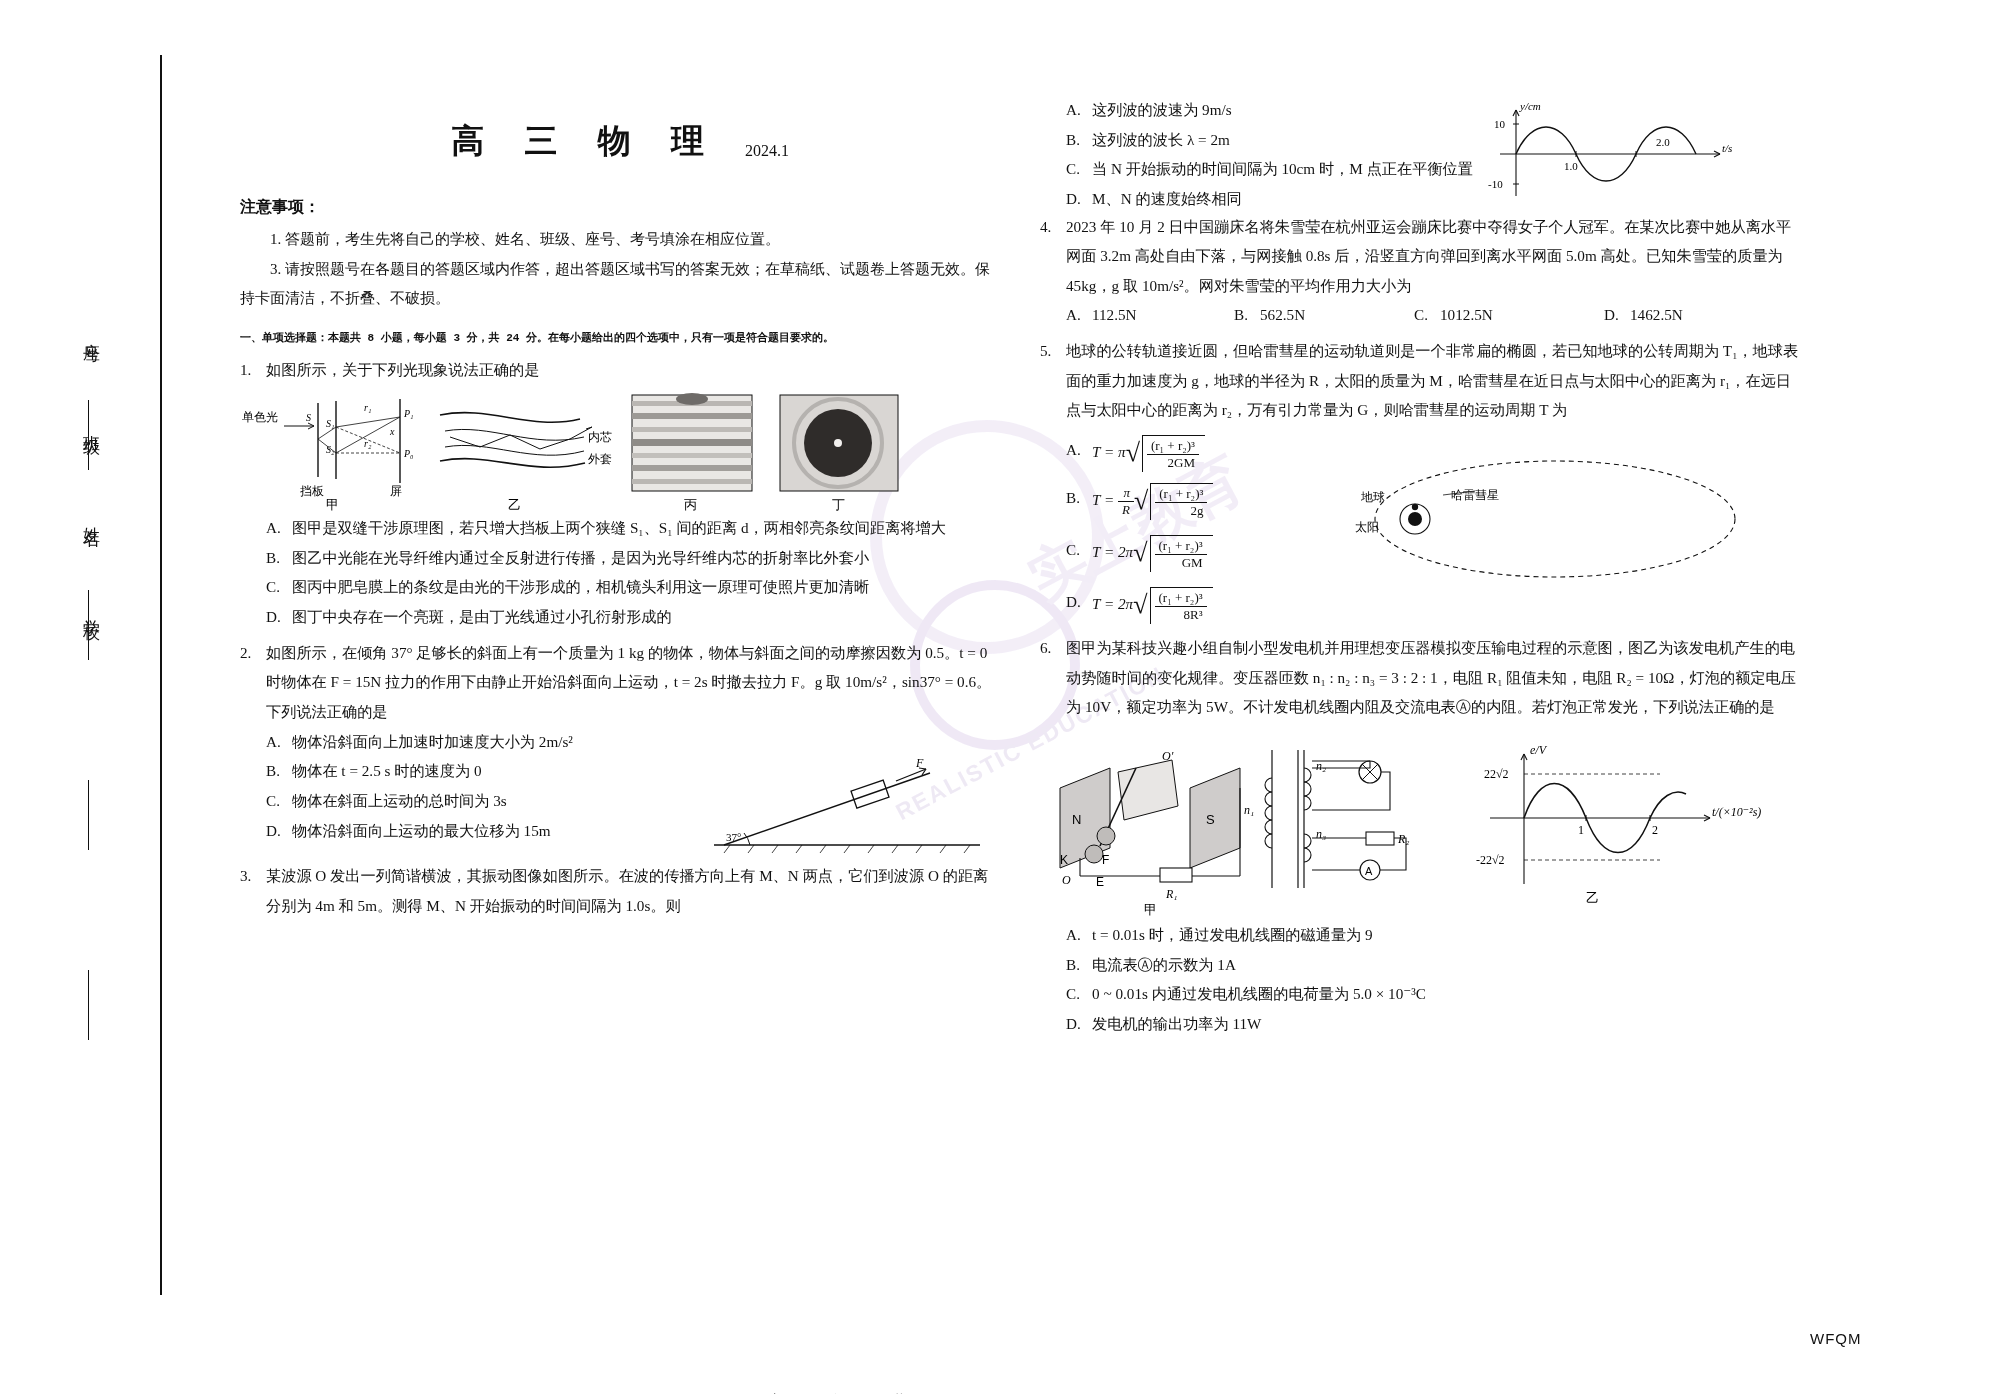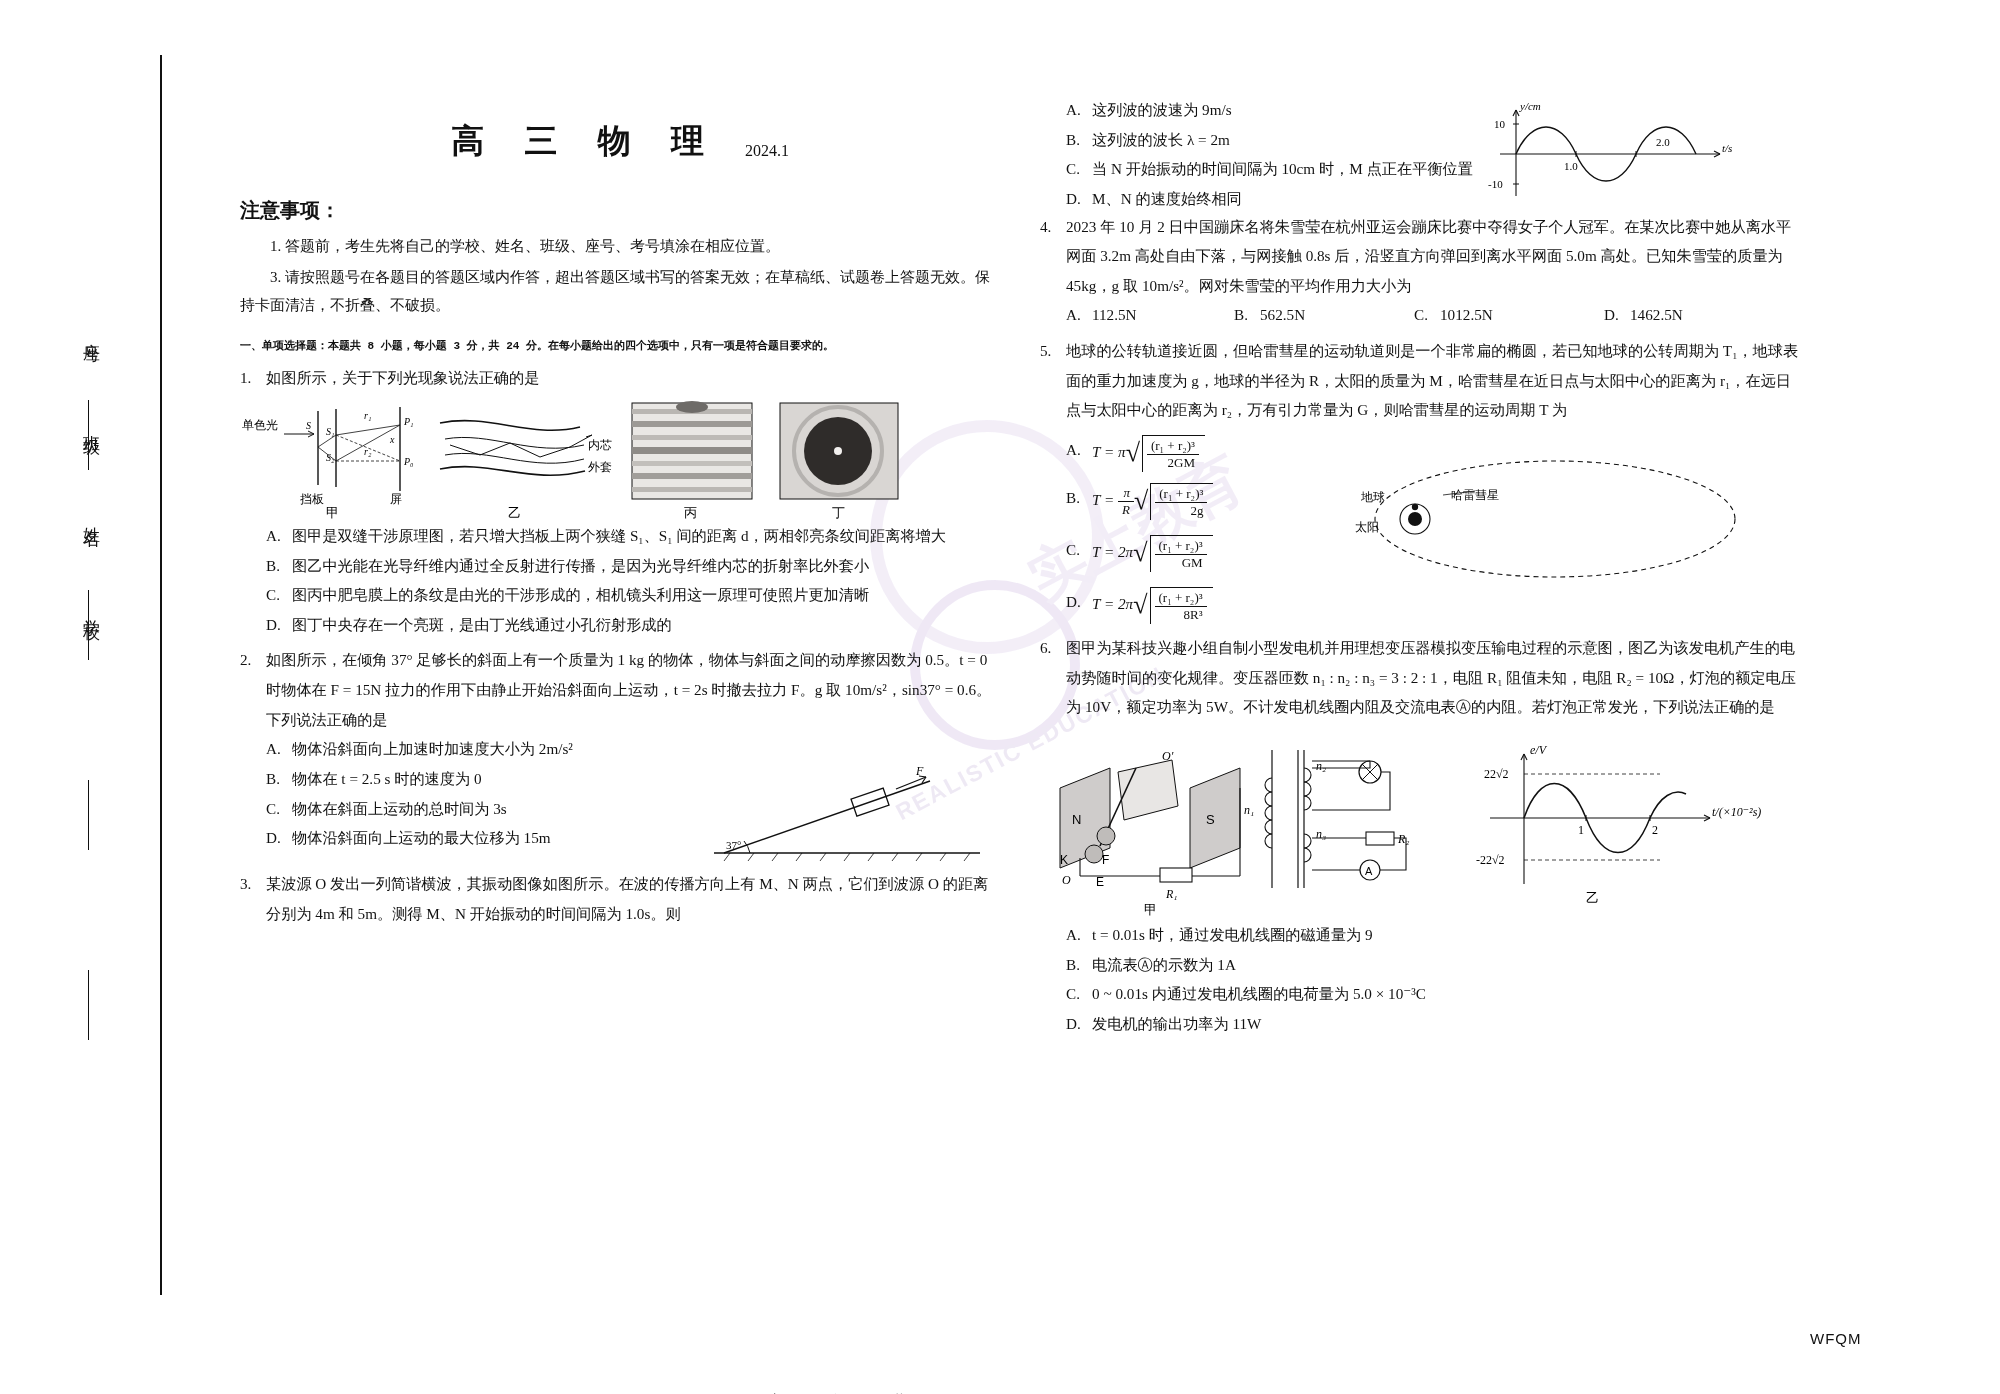--- a/index.html
+++ b/index.html
@@ -23,21 +23,21 @@
   
   .col{position:absolute;top:95px;width:760px;font-size:15.2px;line-height:1.95;}
   .col-left{left:240px;}
   .col-right{left:1040px;}
 
   .type-line{text-align:right;font-size:15.5px;margin-bottom:4px;}
   .title-row{display:flex;align-items:flex-end;justify-content:center;gap:25px;margin:14px 0 6px 0;}
   .title{font-size:33px;letter-spacing:16px;font-weight:bold;}
   .title-date{font-size:16px;padding-bottom:7px;}
 
-  .notice-h{font-weight:bold;font-size:20px;margin-top:18px;}
+  .notice-h{font-weight:bold;font-size:16px;margin-top:18px;}
   .notice p{margin:2px 0 2px 0;text-indent:2em;font-size:15px;line-height:1.9;}
 
   .section-h{font-size:11px;margin-top:16px;line-height:1.95;font-family:Liberation Mono, monospace;}
   .section-h b{font-weight:bold;}
 
   .q{margin-top:6px;position:relative;}
   .q-body{display:flex;}
   .q-num{width:26px;flex:0 0 26px;}
   .q-text{flex:1;}
   .opt{display:flex;margin-left:26px;}

